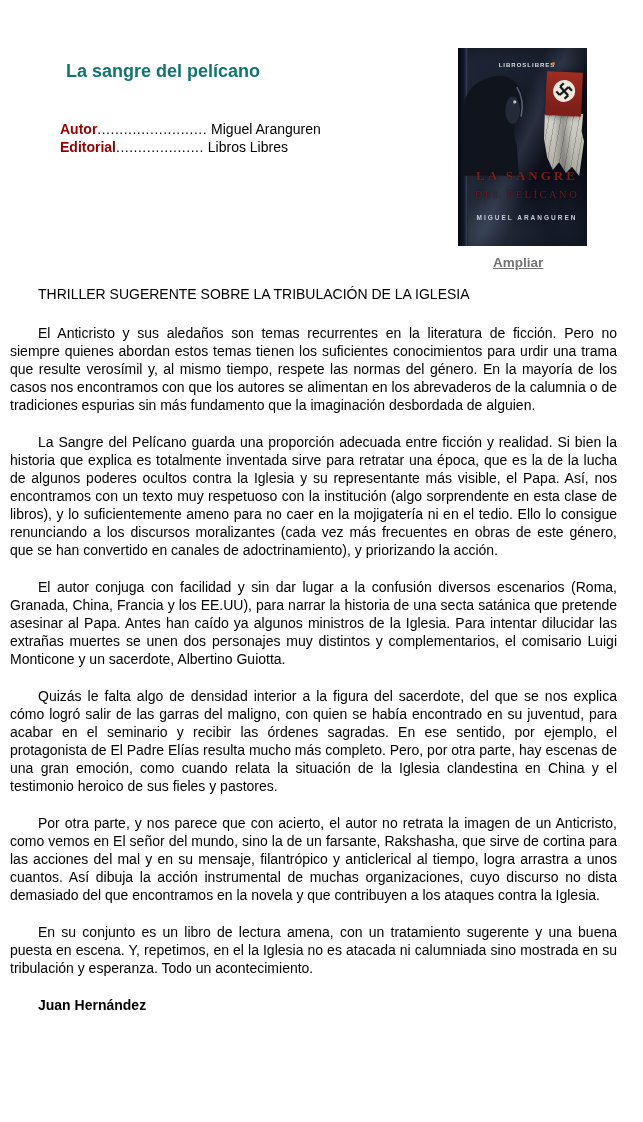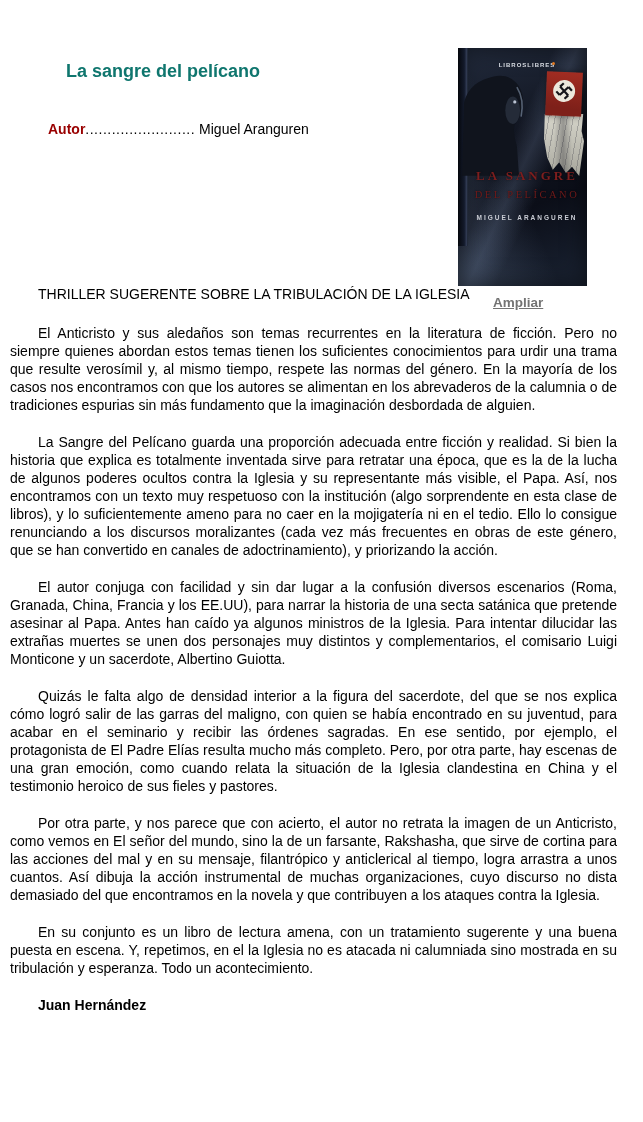--- a/index.html
+++ b/index.html
@@ -6,28 +6,28 @@
   body{
     width:643px;height:1122px;background:#ffffff;position:relative;overflow:hidden;
     font-family:"Liberation Sans", sans-serif;color:#000;
   }
   
   .page-title{
     position:absolute;left:62px;top:57px;margin:4px;
     font-size:18px;line-height:21px;font-weight:bold;color:#0f766e;
   }
   
-  .meta{position:absolute;left:48px;top:120px;font-size:14px;line-height:18.4px;}
+  .meta{position:absolute;left:60px;top:120px;font-size:14px;line-height:18.4px;}
   .mlabel{font-weight:bold;color:#990000;}
   .mdots{color:#000;letter-spacing:0.5px;}
   .mval{color:#000;padding-left:4px;}
   
   .coverwrap{position:absolute;left:458px;top:48px;width:129px;}
   .cover{
-    position:relative;width:129px;height:238px;overflow:hidden;
+    position:relative;width:129px;height:198px;overflow:hidden;
     background:
       linear-gradient(247deg, rgba(0,0,0,0) 55%, rgba(110,130,160,0.40) 100%),
       linear-gradient(115deg, rgba(0,0,0,0) 40%, rgba(130,150,185,0.22) 50%, rgba(0,0,0,0) 62%),
       linear-gradient(160deg, #232c3e 0%, #10141f 40%, #0b0e18 65%, #1b2434 100%);
     box-shadow:inset 0 0 25px rgba(0,0,0,0.55);
   }
   .spine{
     position:absolute;left:0;top:0;width:9px;height:198px;
     background:linear-gradient(90deg,#05070c,#131a2b 70%,#36405a 100%);
     border-right:1px solid rgba(90,105,140,0.35);
@@ -89,20 +89,21 @@
 </style>
 </head>
 <body>
 
 <div id="page">
 
   <h1 class="page-title">La sangre del pelícano</h1>
 
   <div class="meta">
     <div class="mrow"><span class="mlabel">Autor</span><span class="mdots">.........................</span><span class="mval">Miguel Aranguren</span></div>
+    <div class="mrow"><span class="mlabel">Editorial</span><span class="mdots">....................</span><span class="mval">Libros Libres</span></div>
   </div>
 
   <div class="coverwrap">
     <div class="cover">
       <div class="spine"></div>
       <div class="logo">LIBROSLIBRES</div>
       <div class="logodot"></div>
       <svg class="head" width="76" height="106" viewBox="0 0 72 100">
         <path d="M30,6 C46,2 58,14 58,30 C58,40 54,46 50,52 C48,58 50,64 52,72 L54,100 L0,100 L2,30 C6,16 16,9 30,6 Z" fill="#10141d"></path>
         <ellipse cx="48" cy="38" rx="7" ry="13" fill="rgba(130,150,185,0.18)"></ellipse>

